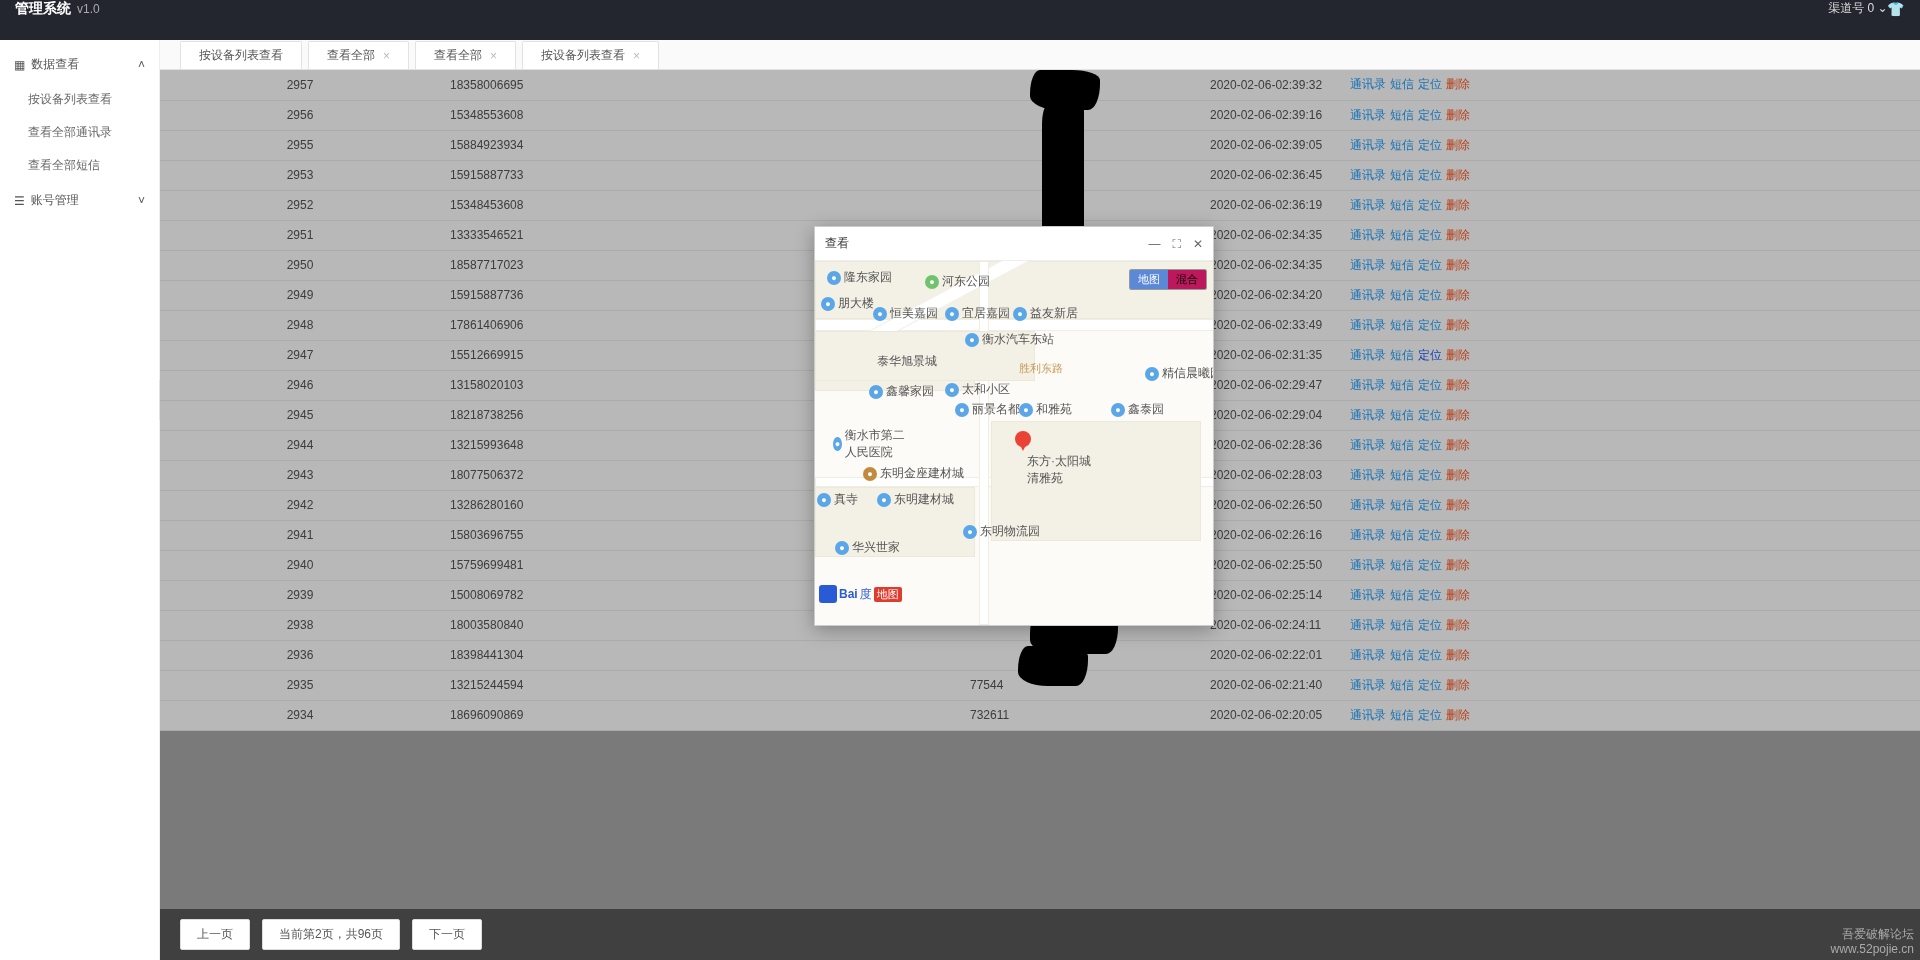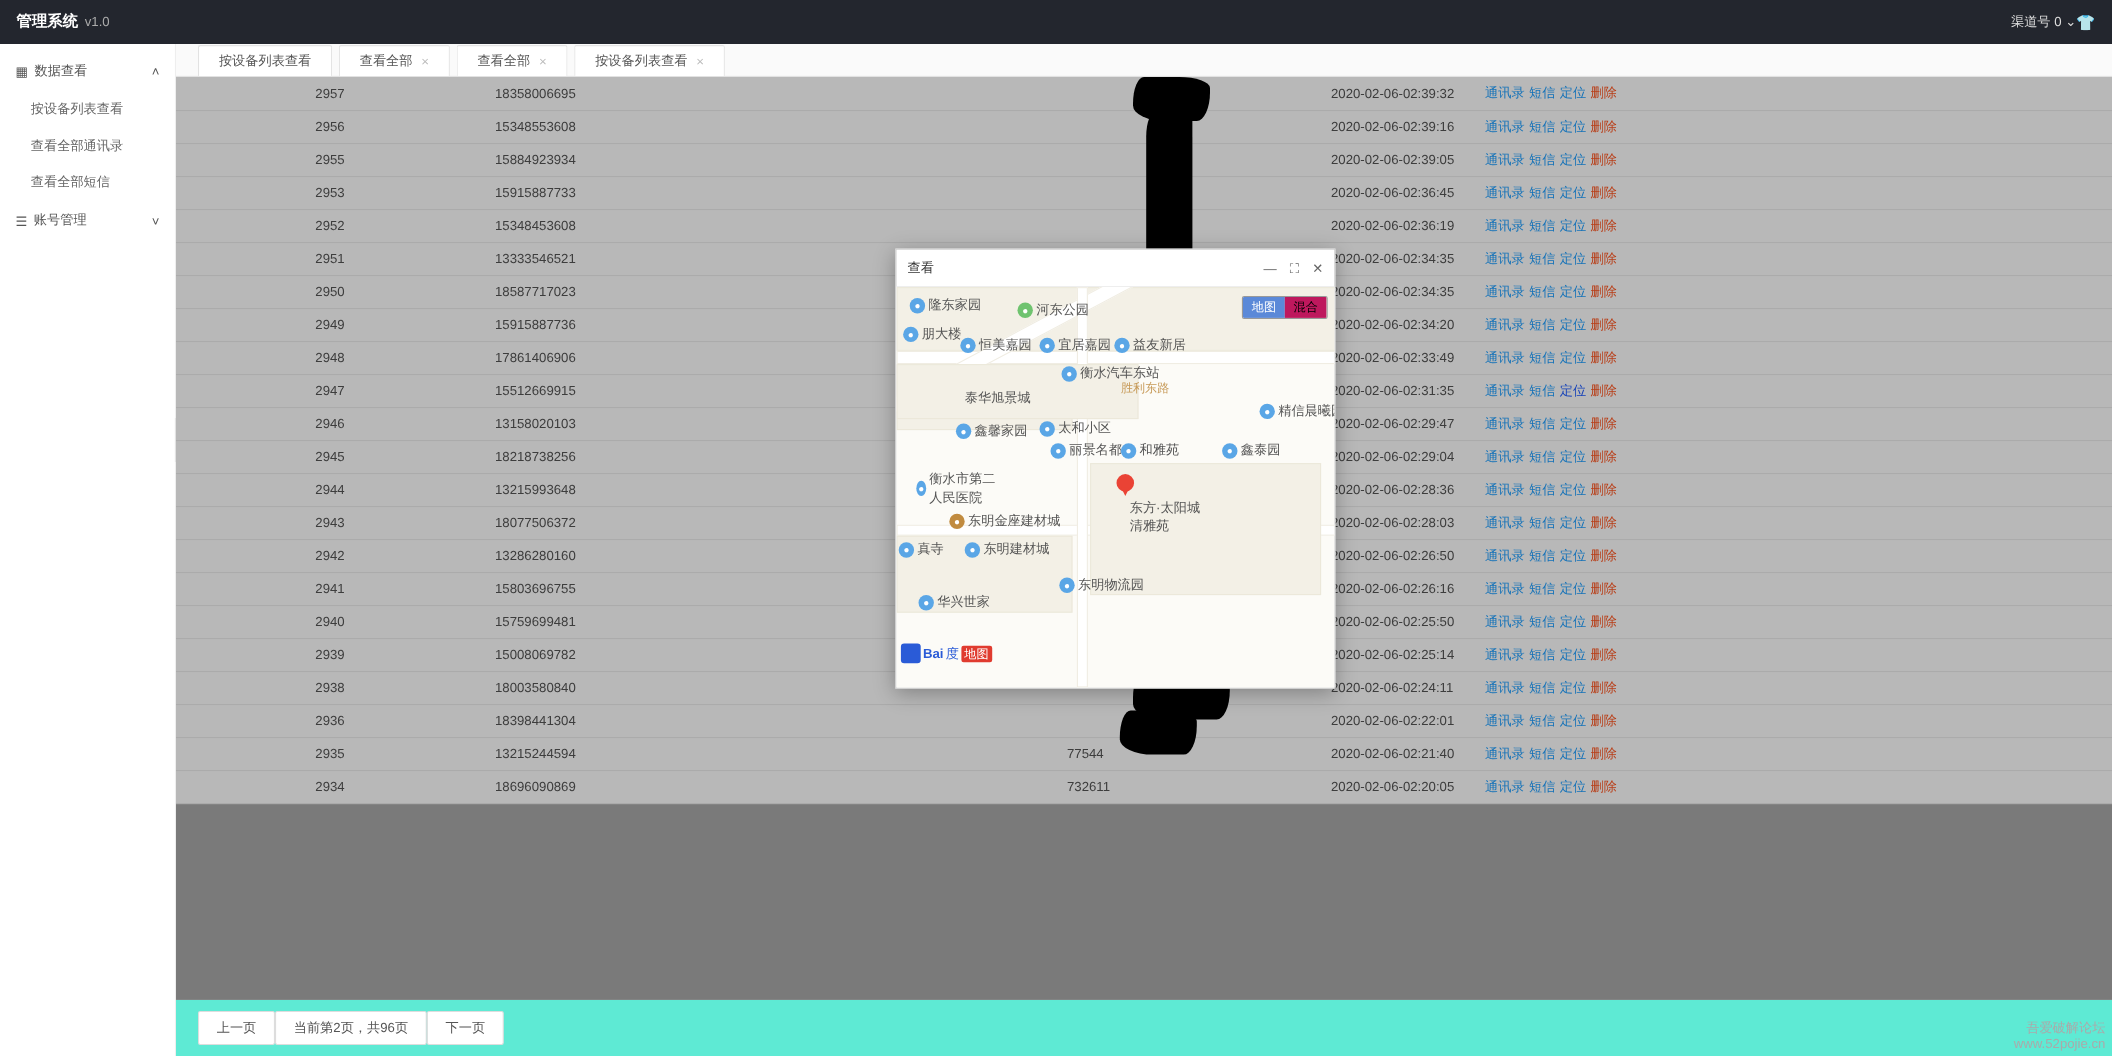--- a/index.html
+++ b/index.html
@@ -1,17 +1,17 @@
 <!DOCTYPE html>
 <html><head>
 <meta charset="utf-8">
 <style>
 *{margin:0;padding:0;box-sizing:border-box;font-family:"Microsoft YaHei",Arial,sans-serif;font-size:12px}
 body{background:#f2f2f2;overflow:hidden}
-.topbar{background:#23262e;color:#ddd;height:40px;display:flex;align-items:center;padding:0 15px;justify-content:space-between}
+.topbar{background:#23262e;color:#ddd;height:40px;display:flex;align-items:flex-start;padding:0 15px;justify-content:space-between}
 .topbar .left{display:flex;align-items:center;gap:6px}
 .topbar .title{font-size:14px;font-weight:600;color:#fff}
 .topbar .ver{color:#aaa}
 .topbar .right{display:flex;align-items:center;color:#ddd}
 .shell{display:flex;height:calc(100vh - 40px)}
 .sidebar{width:160px;background:#fff;border-right:1px solid #eee;padding-top:6px;position:relative}
 .menu-group{padding:10px 14px;color:#555;display:flex;align-items:center;gap:6px;justify-content:space-between;cursor:pointer}
 .menu-group .lbl{display:flex;align-items:center;gap:6px}
 .menu-children a{display:block;padding:8px 14px 8px 28px;color:#666;text-decoration:none}
 .collapse-handle{position:absolute;right:-12px;top:340px;width:12px;height:40px;background:#e2e2e2;border-radius:0 4px 4px 0;display:flex;align-items:center;justify-content:center;color:#888;cursor:pointer}
@@ -25,21 +25,21 @@
 table{width:100%;border-collapse:collapse;background:#fff}
 tr{border-bottom:1px solid #eee;height:30px}
 td{padding:0 10px;color:#555;white-space:nowrap}
 td.c-id{width:280px;text-align:center}
 td.c-phone{width:520px}
 td.c-col3{width:240px}
 td.c-time{width:140px}
 td.c-ops{text-align:left}
 .op{color:#1e9fff;margin-right:4px;cursor:pointer}
 .op.del{color:#ff5722}
-.pager{background:#5eead4;padding:10px 20px;display:flex;}
+.pager{background:#404040;padding:10px 20px;display:flex;gap:12px}
 .btn{background:#fff;border:1px solid #ddd;padding:6px 16px;color:#555;border-radius:2px;cursor:pointer}
 .btn.plain{background:#fff}
 .redacted{position:absolute;background:#000;border-radius:10px 28px 12px 30px/24px 10px 26px 14px;pointer-events:none}
 
 .dialog{position:absolute;left:654px;top:186px;width:400px;background:#fff;border:1px solid #ccc;box-shadow:0 4px 18px rgba(0,0,0,.3);z-index:50}
 .dialog .dh{display:flex;align-items:center;justify-content:space-between;padding:8px 10px;border-bottom:1px solid #eee;color:#333}
 .dialog .dh .icons{display:flex;gap:12px;color:#666}
 .dialog .dh .icons span{cursor:pointer}
 .mapbox{height:364px;position:relative;background:#fcfbf7;overflow:hidden}
 .mapctrl{position:absolute;right:6px;top:8px;display:flex;border:1px solid #999;border-radius:2px;overflow:hidden}
@@ -351,21 +351,21 @@
               <span class="dot">●</span>
               <span>益友新居</span>
             </div>
             <div class="poi" style="left: 150px; top: 70px;">
               <span class="dot">●</span>
               <span>衡水汽车东站</span>
             </div>
             <div class="poi" style="left: 62px; top: 92px;">
               <span>泰华旭景城</span>
             </div>
-            <div class="roadlbl" style="left: 204px; top: 84px;">胜利东路</div>
+            <div class="roadlbl" style="left: 204px; top: 100px;">胜利东路</div>
             <div class="poi" style="left: 330px; top: 104px;">
               <span class="dot">●</span>
               <span>精信晨曦园</span>
             </div>
             <div class="poi" style="left: 54px; top: 122px;">
               <span class="dot">●</span>
               <span>鑫馨家园</span>
             </div>
             <div class="poi" style="left: 130px; top: 120px;">
               <span class="dot">●</span>

